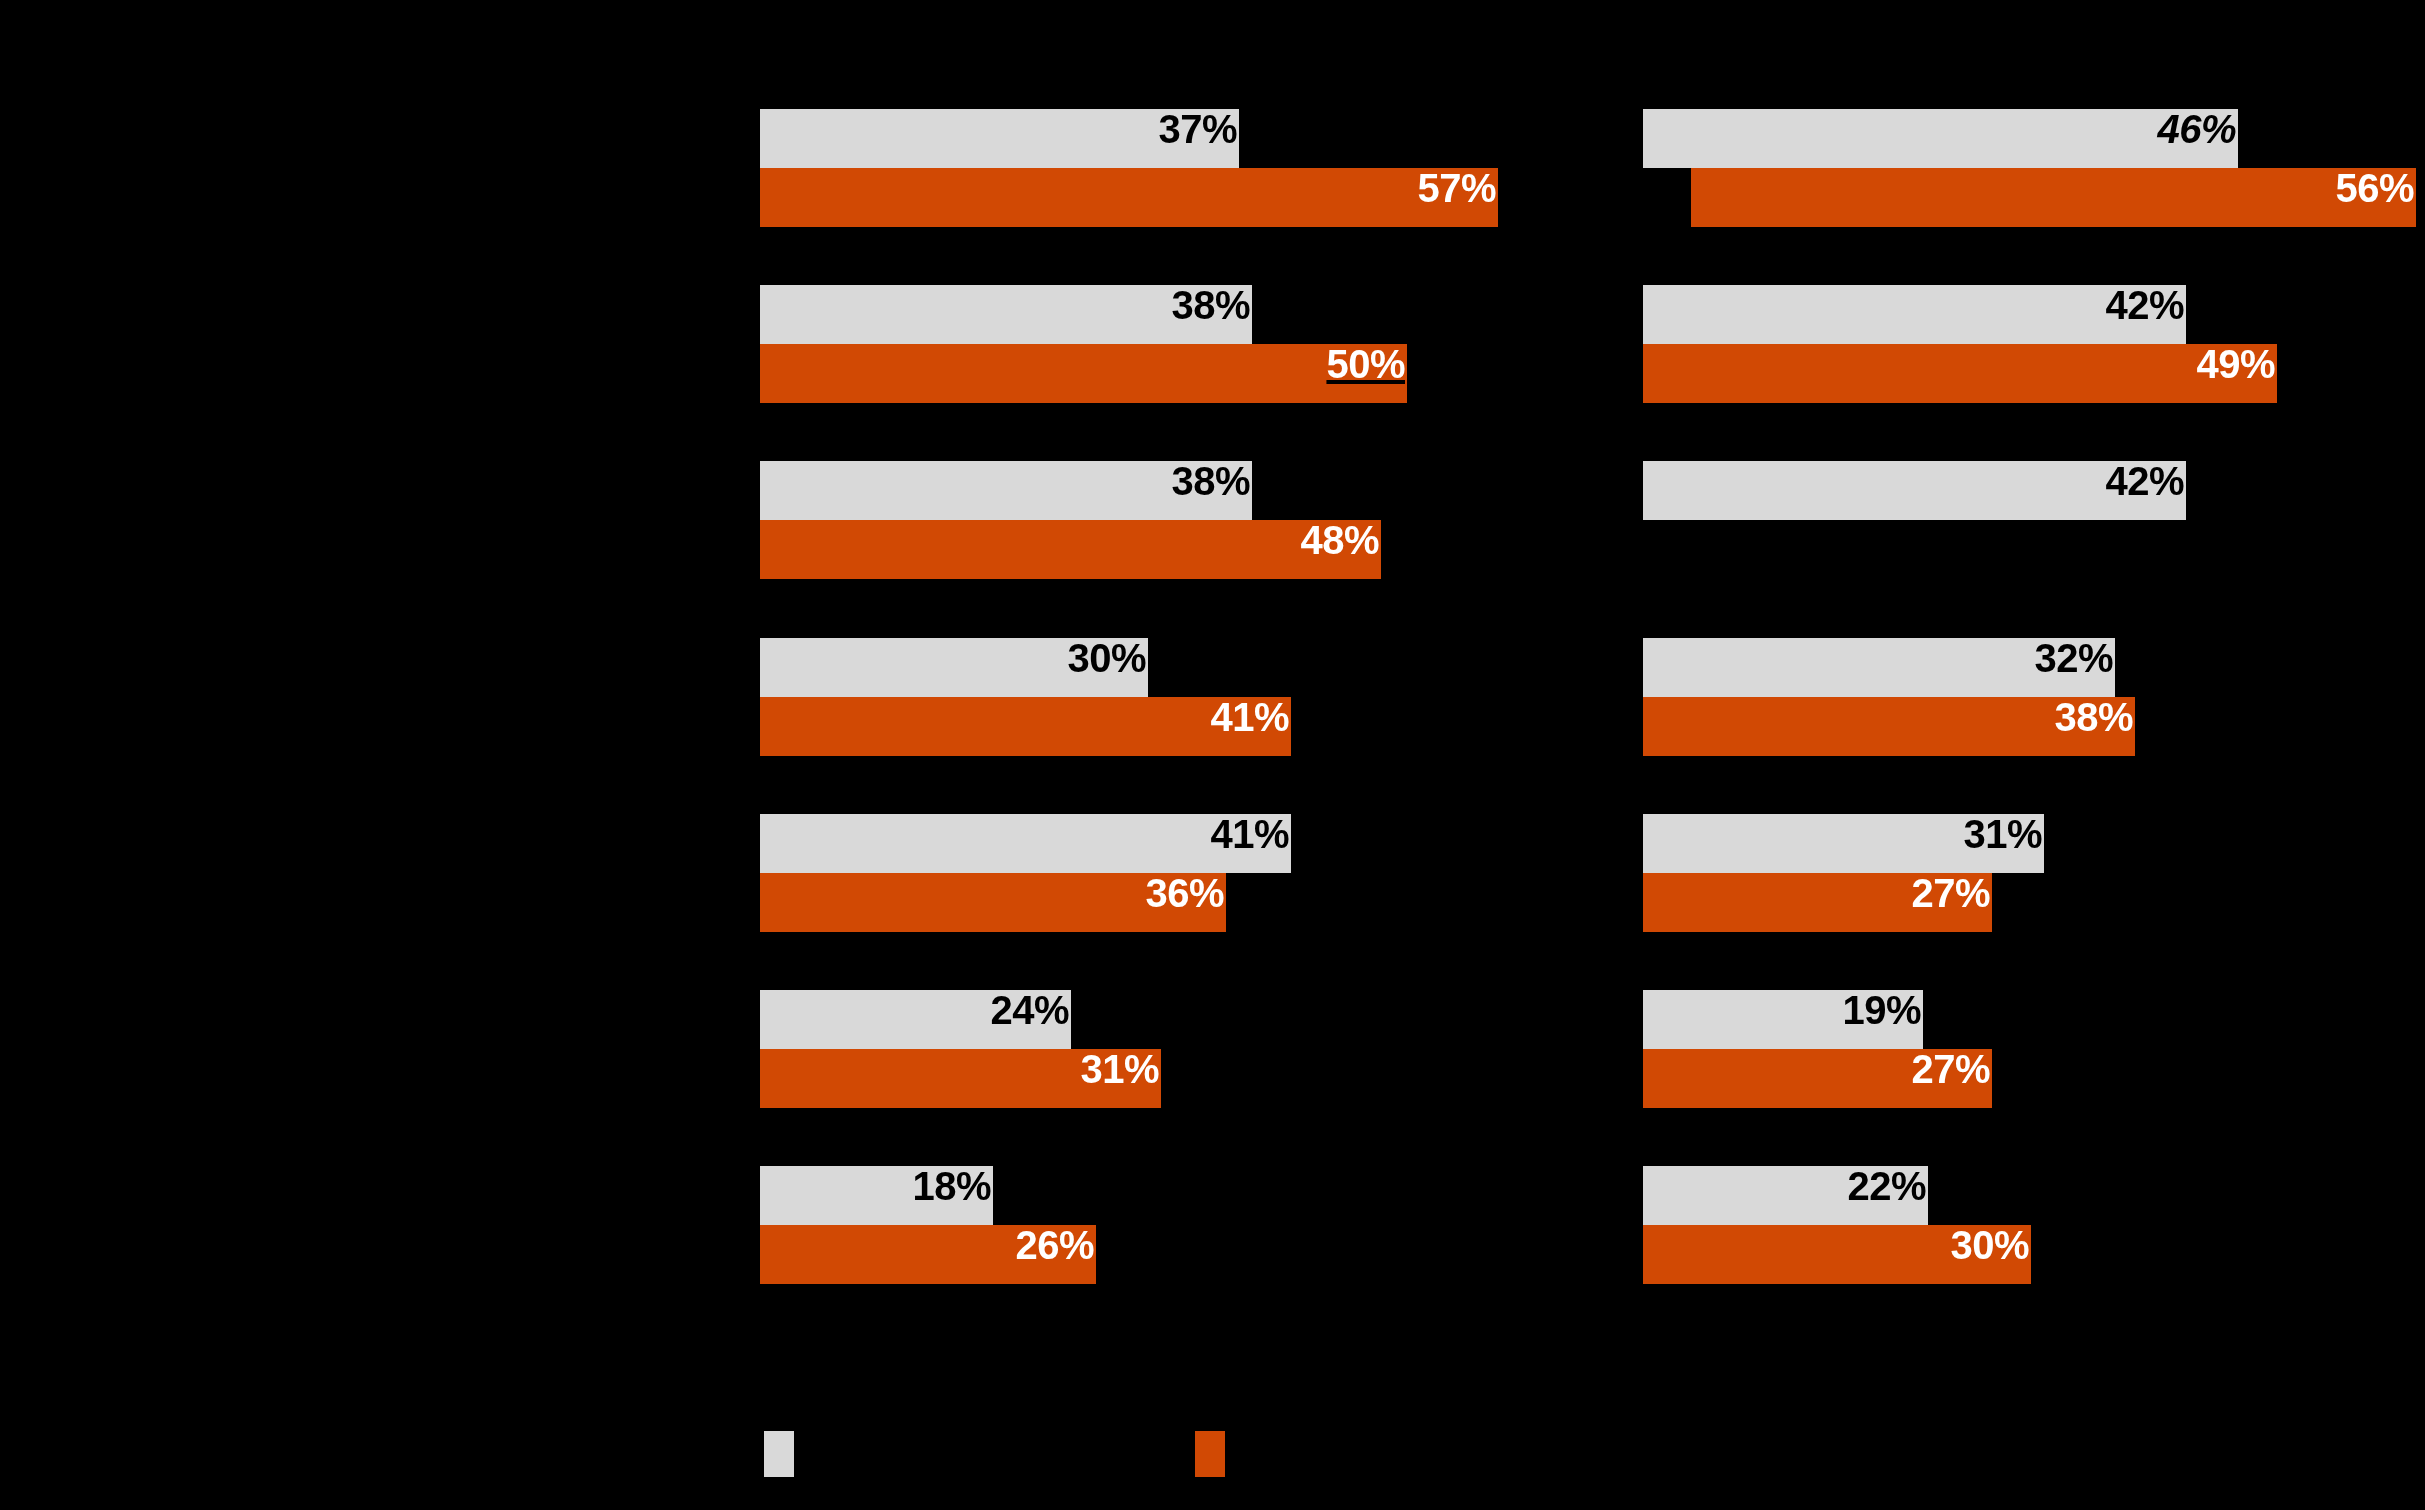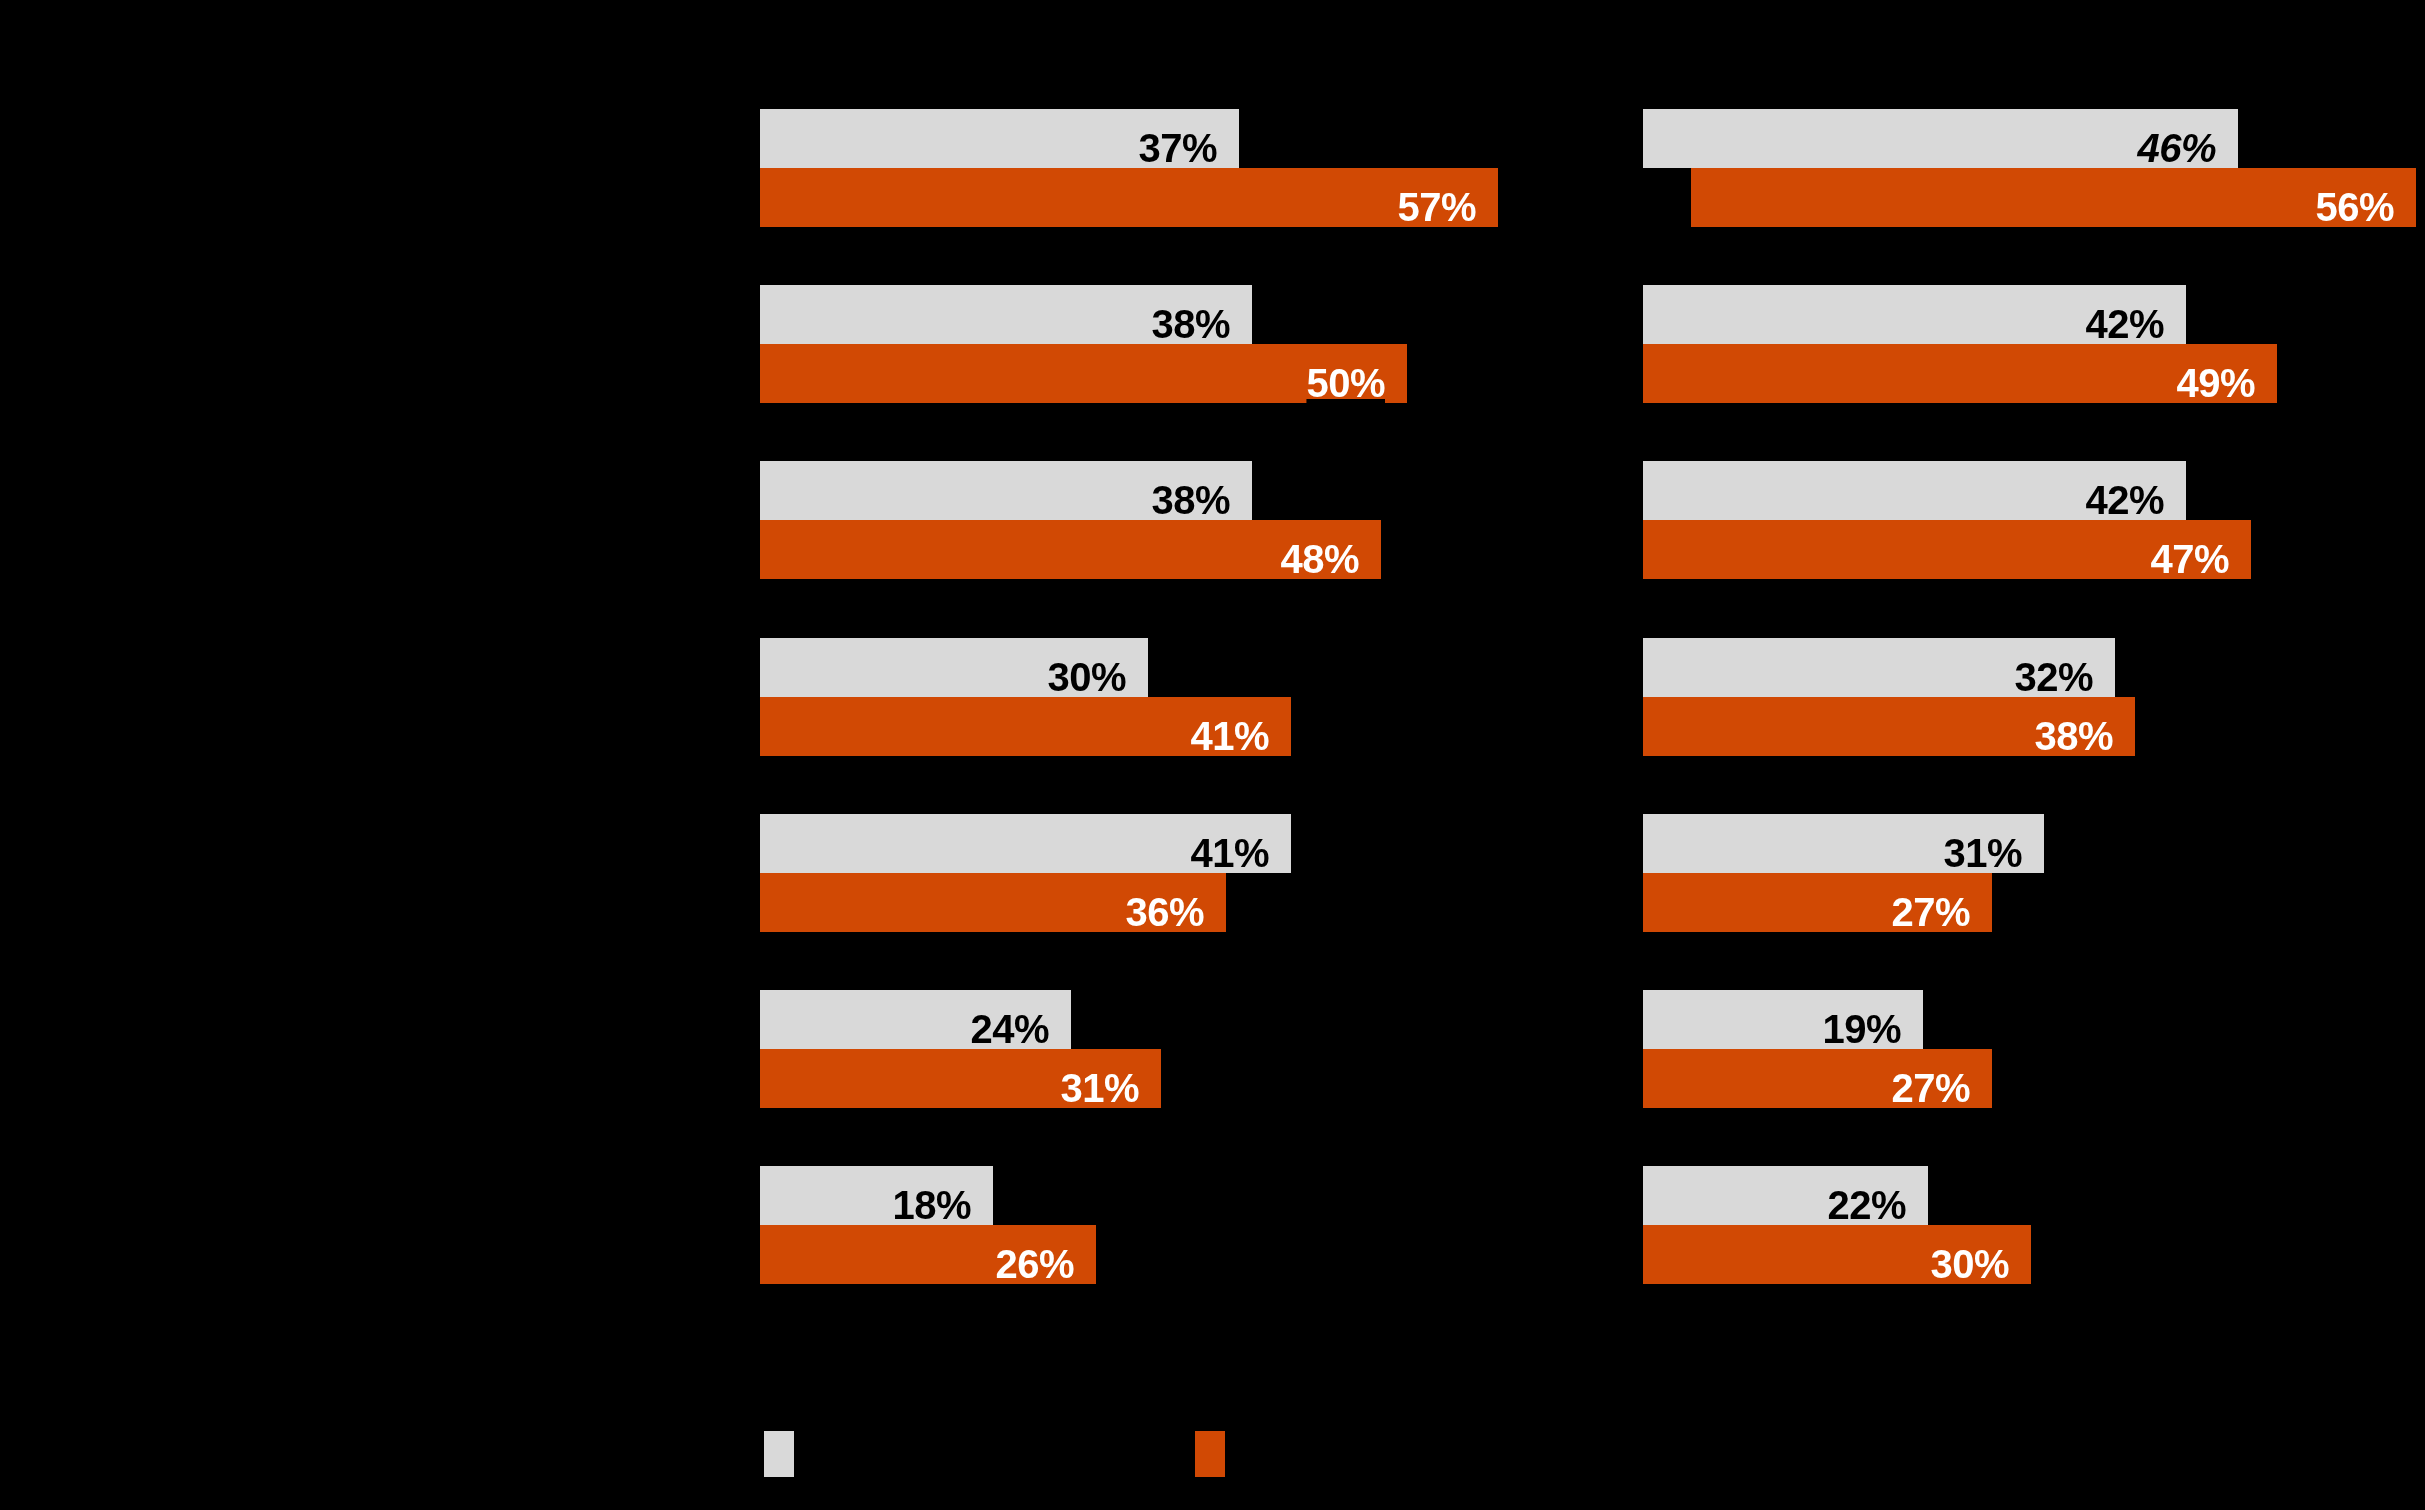--- a/index.html
+++ b/index.html
@@ -59,23 +59,23 @@
     width: 100%;
   }
 
   .bar {
     position: absolute;
     left: 0;
     top: 0;
     height: 59px;
     box-sizing: border-box;
     display: flex;
-    align-items: flex-end;
+    align-items: flex-start;
     justify-content: flex-end;
-    padding-right: 22px;
+    padding-right: 2px;
   }
   .bar.series-a { background: #D9D9D9; }
   .bar.series-b { background: #D14904; }
 
   .bar-label {
     font-size: 40px;
     font-weight: bold;
     font-family: "Liberation Sans", sans-serif;
     letter-spacing: -0.5px;
     line-height: 1;
@@ -286,25 +286,20 @@
         </div>
       </div>
     </div>
 
     <div class="cat-group" style="top:461px">
       <div class="bar-row">
         <div class="bar series-a" style="width: 543px;">
           <span class="bar-label">42%</span>
         </div>
       </div>
-      <div class="bar-row">
-        <div class="bar series-b" style="width: 608px;">
-          <span class="bar-label">47%</span>
-        </div>
-      </div>
     </div>
 
     <div class="cat-group" style="top:638px">
       <div class="bar-row">
         <div class="bar series-a" style="width: 472px;">
           <span class="bar-label">32%</span>
         </div>
       </div>
       <div class="bar-row">
         <div class="bar series-b" style="width: 492px;">

